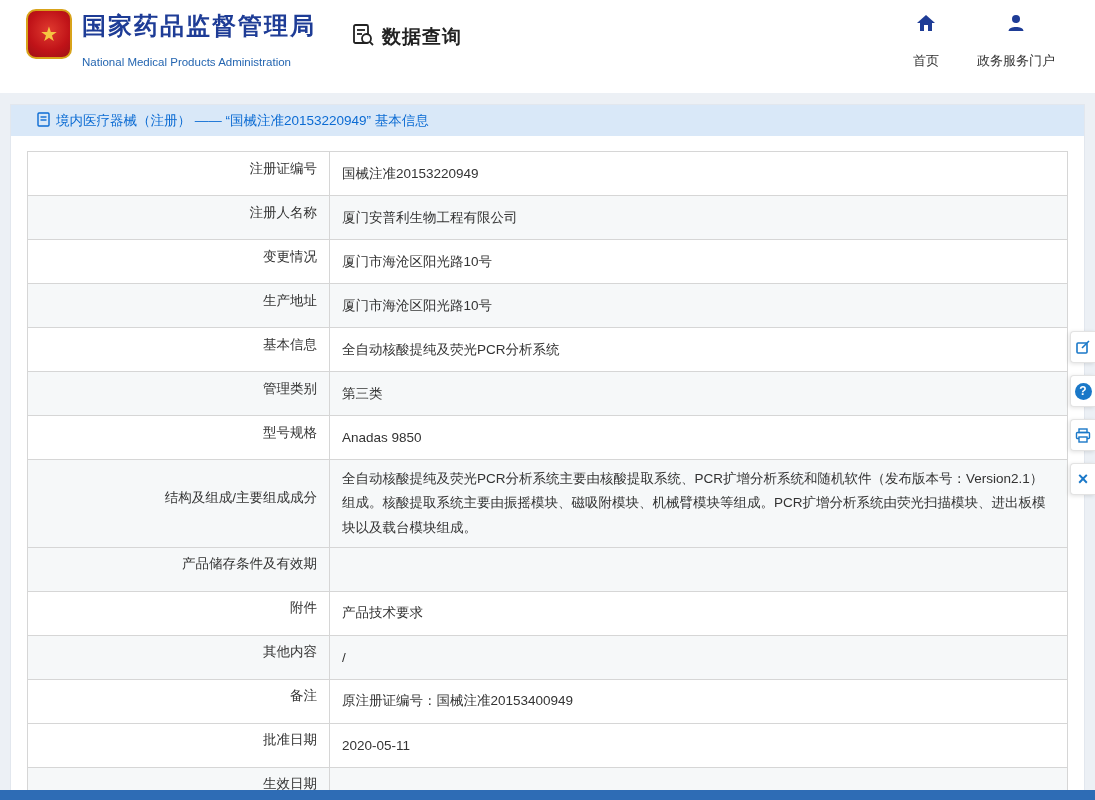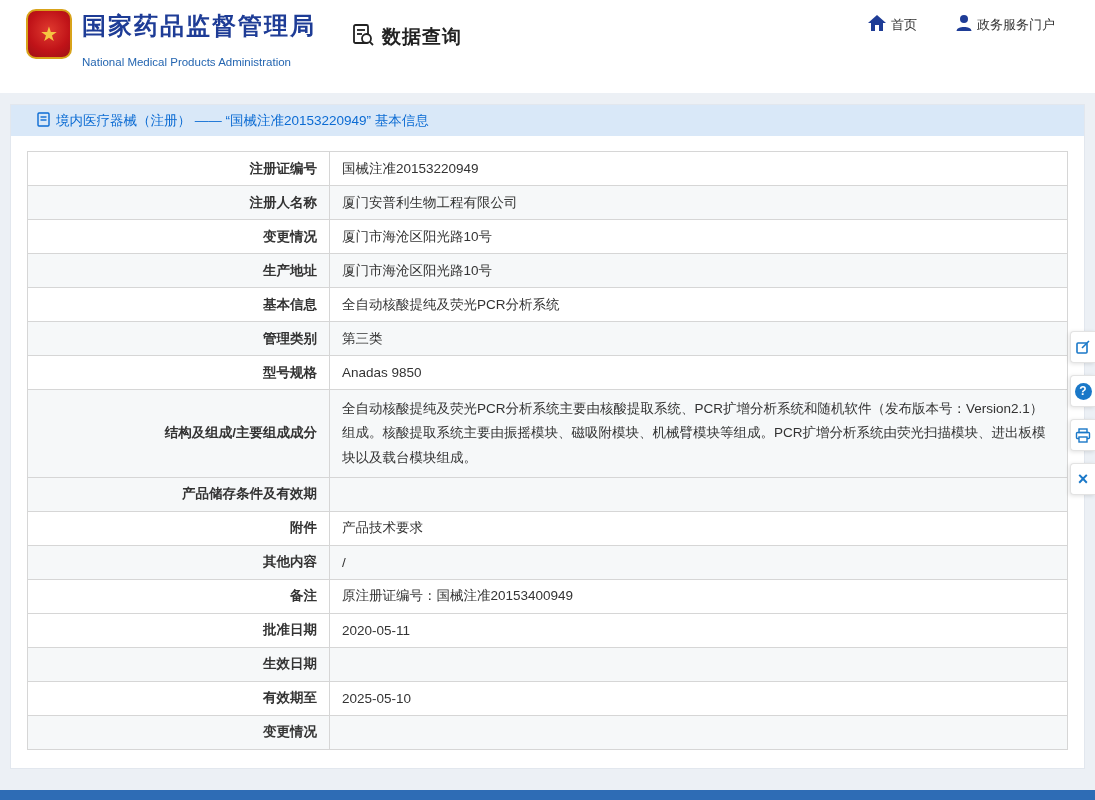--- a/index.html
+++ b/index.html
@@ -10,32 +10,32 @@
   .emblem{width:46px;height:50px;border-radius:10px;border:2px solid #d8a31a;
     background:radial-gradient(circle at 50% 42%,#e03a2f 0%,#c01318 60%,#9e1115 100%);
     display:flex;align-items:center;justify-content:center;box-sizing:border-box;}
   .emblem-star{color:#f6c542;font-size:20px;line-height:1;}
   .brand-text{margin-left:10px;padding-top:3px;}
   .brand-cn{color:#1e3c96;font-size:24px;font-weight:bold;letter-spacing:2px;line-height:1.2;}
   .brand-en{color:#2566b1;font-size:11.5px;margin-top:15px;}
   .module{position:absolute;left:350px;top:22px;display:flex;align-items:center;gap:6px;}
   .module-title{font-size:19px;font-weight:bold;color:#222;letter-spacing:1px;}
   .topnav{position:absolute;right:40px;top:14px;display:flex;gap:38px;}
-  .nav-item{display:flex;flex-direction:row;align-items:center;gap:4px;cursor:pointer;text-decoration:none;}
+  .nav-item{display:flex;flex-direction:column;align-items:center;gap:16px;cursor:pointer;text-decoration:none;}
   .nav-label{font-size:13px;color:#333;}
   
   .main{height:707px;background:#ecf0f5;padding-top:11px;box-sizing:border-box;position:relative;}
   .panel{margin:0 10px;background:#fff;border:1px solid #e2e7ee;min-height:652px;box-sizing:border-box;}
   .breadcrumb{height:31px;background:#d9e8f8;display:flex;align-items:center;
     padding:0 26px;font-size:13.5px;color:#0b6bd3;gap:6px;}
   
   table.info{border-collapse:collapse;margin:15px 16px 18px 16px;width:calc(100% - 32px);
     font-size:13.5px;color:#333;border:1px solid #cfcfcf;}
   table.info td{border:1px solid #d6d6d6;height:29px;vertical-align:middle;}
-  td.label-cell{width:283px;text-align:right;padding:2px 12px 2px 6px;background:#fff;font-weight:bold;}
+  td.label-cell{width:283px;text-align:right;padding:2px 12px 12px 6px;background:#fff;}
   td.value-cell{padding:2px 12px;background:#fff;}
   tr.alt td{background:#f6f8f9;}
   td.value-cell.multiline{line-height:1.8;padding:7px 12px;}
   
   .side-toolbar{position:absolute;right:0;top:238px;display:flex;flex-direction:column;gap:12px;z-index:5;}
   .side-btn{width:24px;height:30px;background:#fff;border:1px solid #e3e3e3;border-right:none;
     border-radius:4px 0 0 4px;box-shadow:-1px 1px 4px rgba(0,0,0,.12);
     display:flex;align-items:center;justify-content:center;cursor:pointer;}
   .help-circle{width:17px;height:17px;border-radius:50%;background:#1a78c8;color:#fff;
     font-size:12px;font-weight:bold;display:flex;align-items:center;justify-content:center;}

